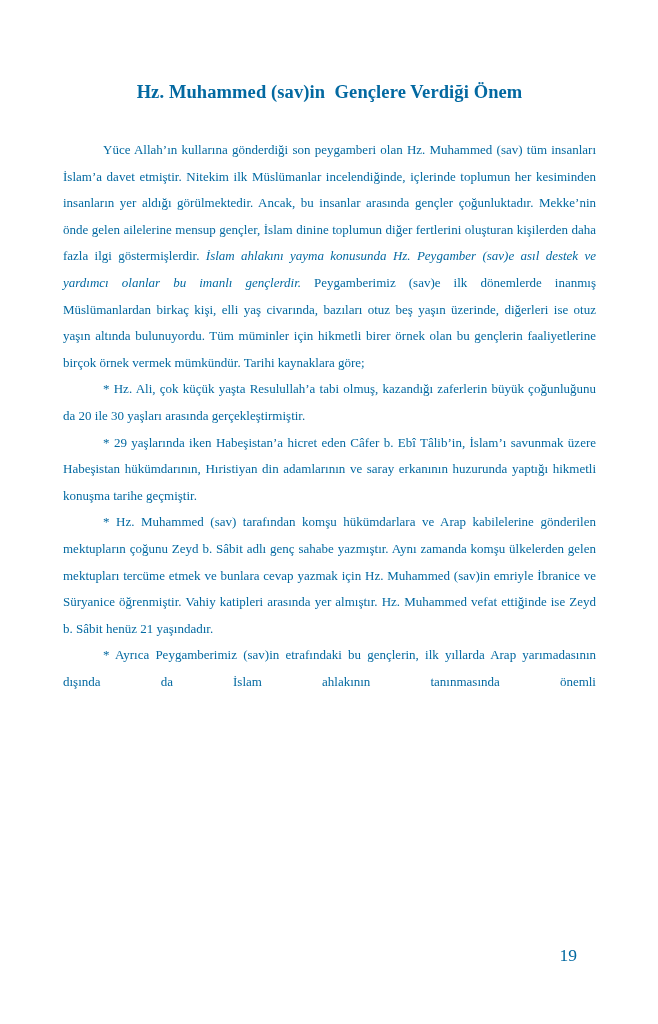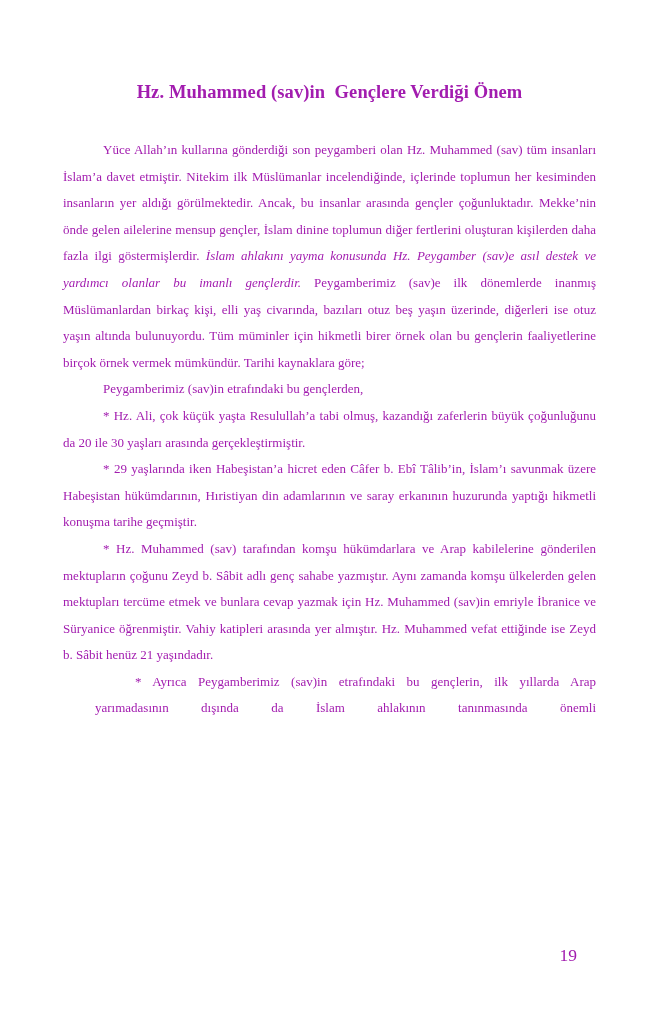--- a/index.html
+++ b/index.html
@@ -6,21 +6,21 @@
     margin: 0;
     padding: 0;
     background: #e8e8e8;
   }
   .page {
     position: relative;
     width: 658px;
     height: 1024px;
     margin: 0 auto;
     background: #ffffff;
-    color: #a21caf;
+    color: #0369a1;
     font-family: "Liberation Serif", "DejaVu Serif", serif;
     overflow: hidden;
     box-sizing: border-box;
   }
   .title {
     margin: 0 62px 0 63px;
     padding-top: 80px;
     text-align: center;
     font-size: 18.5px;
     font-weight: bold;
@@ -34,21 +34,20 @@
     font-size: 13px;
     line-height: 26.6px;
   }
   .body-text p {
     margin: 0;
     padding: 0;
     text-indent: 40px;
   }
   .body-text p.justify-last {
     text-align-last: justify;
-    margin-left: 32px;
   }
   .body-text i {
     font-style: italic;
   }
   .page-number {
     position: absolute;
     top: 944px;
     right: 81px;
     font-size: 17.5px;
     line-height: 22px;
@@ -56,21 +55,20 @@
   }
 </style>
 </head>
 <body>
 
 <div class="page">
   <h1 class="title">Hz. Muhammed (sav)in  Gençlere Verdiği Önem</h1>
 
   <div class="body-text" id="paragraphs">
       <p><span>Yüce Allah’ın kullarına gönderdiği son peygamberi olan Hz. Muhammed (sav) tüm insanları İslam’a davet etmiştir. Nitekim ilk Müslümanlar incelendiğinde, içlerinde toplumun her kesiminden insanların yer aldığı görülmektedir. Ancak, bu insanlar arasında gençler çoğunluktadır. Mekke’nin önde gelen ailelerine mensup gençler, İslam dinine toplumun diğer fertlerini oluşturan kişilerden daha fazla ilgi göstermişlerdir. </span><i>İslam ahlakını yayma konusunda Hz. Peygamber (sav)e asıl destek ve yardımcı olanlar bu imanlı gençlerdir.</i><span> Peygamberimiz (sav)e ilk dönemlerde inanmış Müslümanlardan birkaç kişi, elli yaş civarında, bazıları otuz beş yaşın üzerinde, diğerleri ise otuz yaşın altında bulunuyordu. Tüm müminler için hikmetli birer örnek olan bu gençlerin faaliyetlerine birçok örnek vermek mümkündür. Tarihi kaynaklara göre;</span></p>
-      <p><span>Peygamberimiz (sav)in etrafındaki bu gençlerden,</span></p>
       <p><span>* Hz. Ali, çok küçük yaşta Resulullah’a tabi olmuş, kazandığı zaferlerin büyük çoğunluğunu da 20 ile 30 yaşları arasında gerçekleştirmiştir.</span></p>
       <p><span>* 29 yaşlarında iken Habeşistan’a hicret eden Câfer b. Ebî Tâlib’in, İslam’ı savunmak üzere Habeşistan hükümdarının, Hıristiyan din adamlarının ve saray erkanının huzurunda yaptığı hikmetli konuşma tarihe geçmiştir.</span></p>
       <p><span>* Hz. Muhammed (sav) tarafından komşu hükümdarlara ve Arap kabilelerine gönderilen mektupların çoğunu Zeyd b. Sâbit adlı genç sahabe yazmıştır. Aynı zamanda komşu ülkelerden gelen mektupları tercüme etmek ve bunlara cevap yazmak için Hz. Muhammed (sav)in emriyle İbranice ve Süryanice öğrenmiştir. Vahiy katipleri arasında yer almıştır. Hz. Muhammed vefat ettiğinde ise Zeyd b. Sâbit henüz 21 yaşındadır.</span></p>
       <p class="justify-last"><span>* Ayrıca Peygamberimiz (sav)in etrafındaki bu gençlerin, ilk yıllarda Arap yarımadasının dışında da İslam ahlakının tanınmasında önemli</span></p>
     </div>
 
   <div class="page-number">19</div>
 </div>
 
 </body></html>

